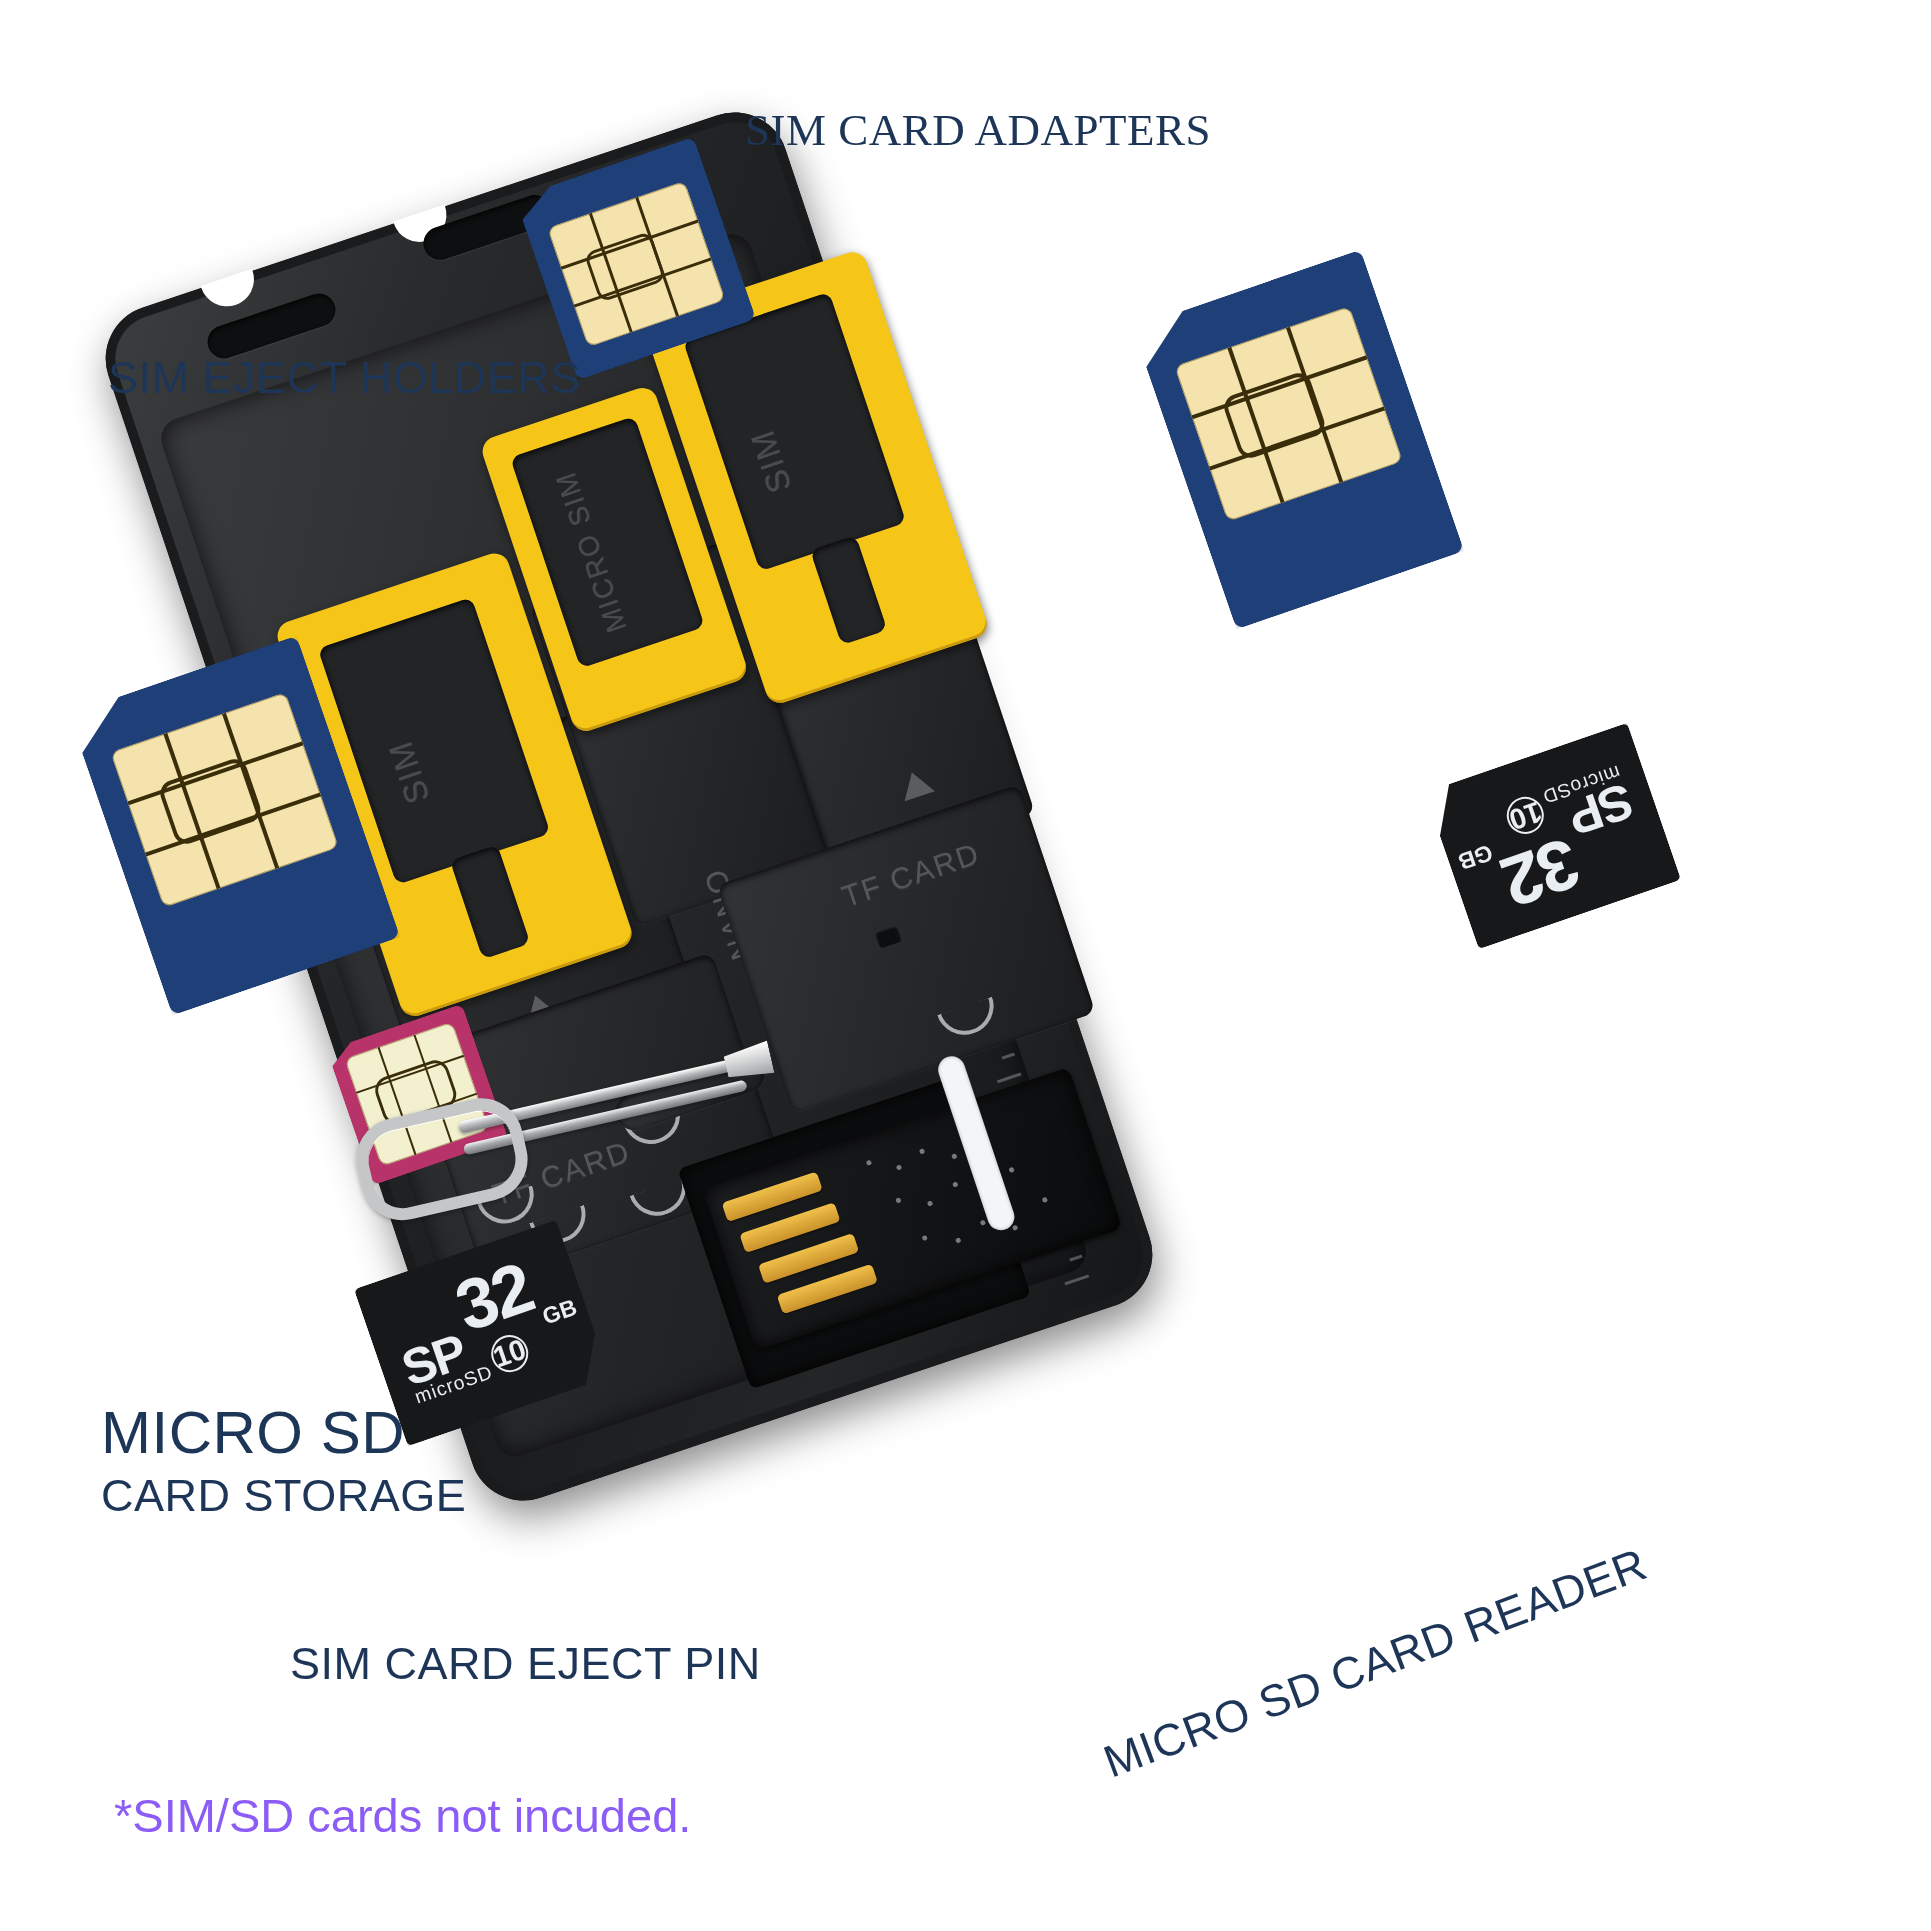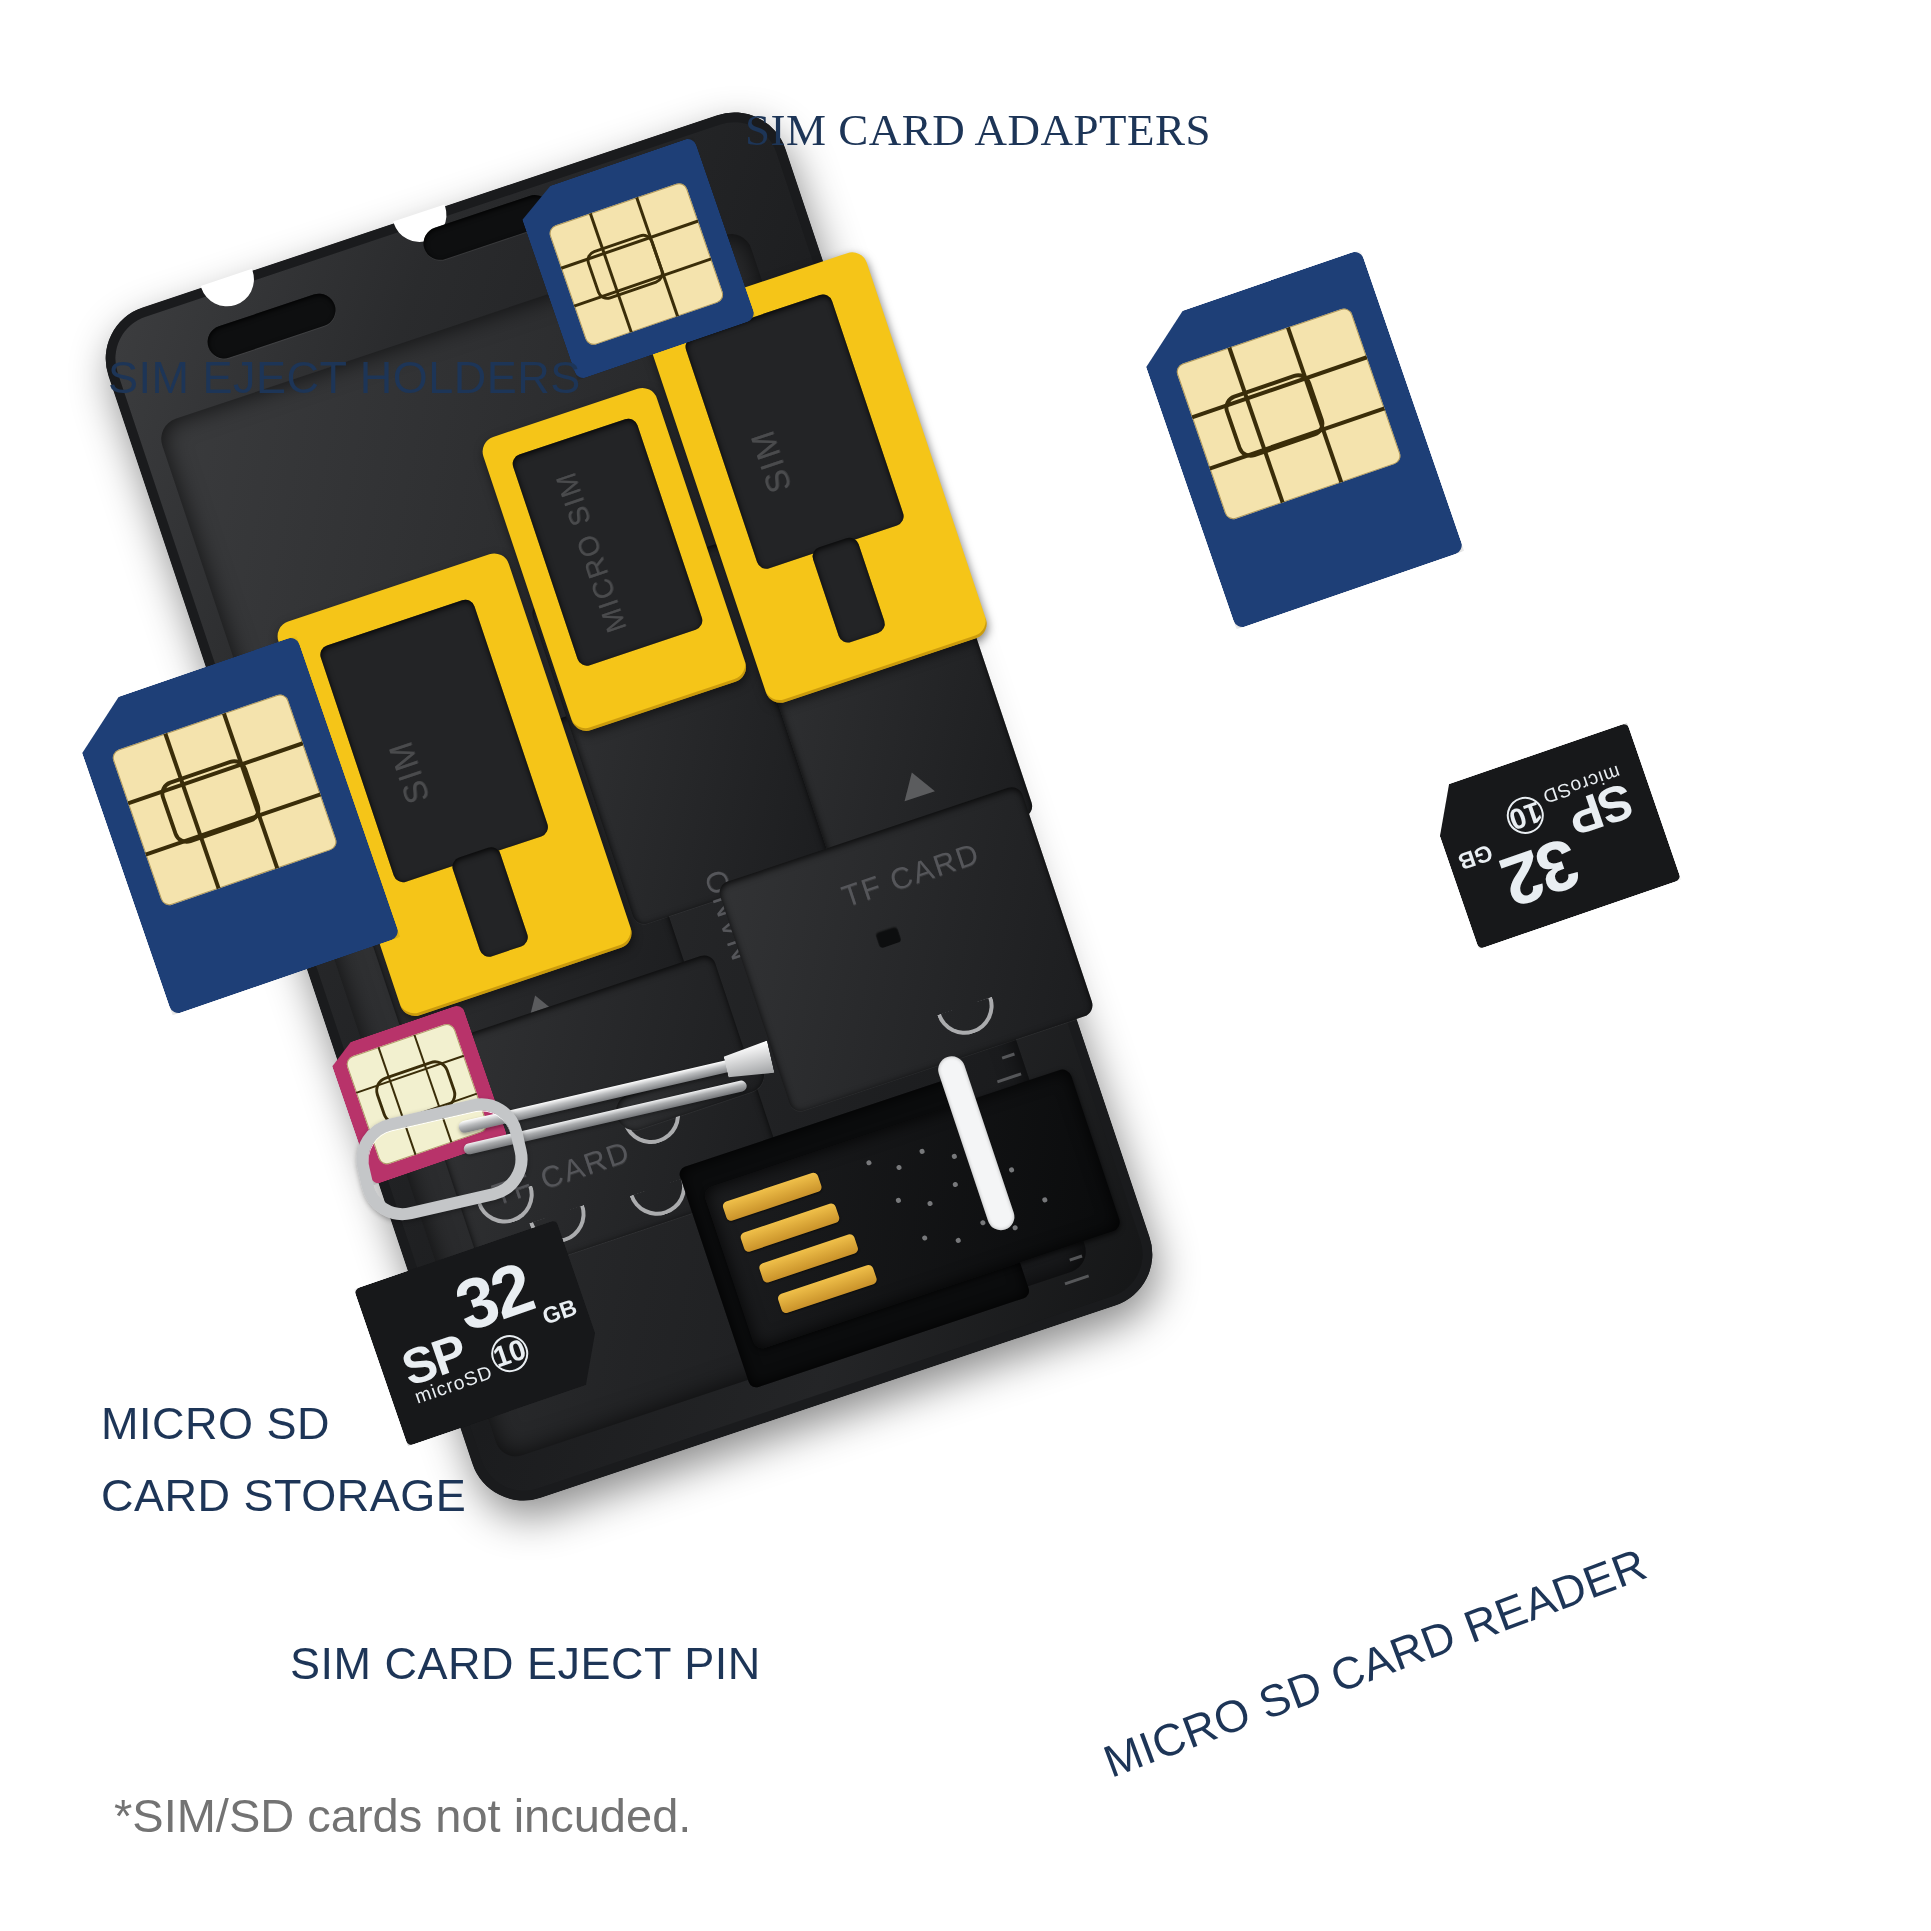--- a/index.html
+++ b/index.html
@@ -6,25 +6,25 @@
   body{width:1931px;height:1931px;position:relative;overflow:hidden;
        font-family:"Liberation Sans",sans-serif;background:#ffffff;}
   #stage{position:absolute;inset:0;width:1931px;height:1931px;background:#fff;}
 
   
   .label{position:absolute;color:#1d3557;font-family:"Liberation Sans",sans-serif;
          font-weight:400;letter-spacing:0.5px;white-space:nowrap;
          transform-origin:left center;}
   .lbl-adapters{left:745px;top:104px;font-size:45px;font-family:Liberation Serif, serif;}
   .lbl-holders{left:108px;top:352px;font-size:45px;}
-  .lbl-microsd-1{left:101px;top:1398px;font-size:45px;}
+  .lbl-microsd-1{left:101px;top:1398px;font-size:60px;}
   .lbl-microsd-2{left:101px;top:1470px;font-size:45px;}
   .lbl-ejectpin{left:290px;top:1638px;font-size:45px;}
   .lbl-reader{left:1106px;top:1738px;font-size:45px;transform:rotate(-20.5deg);}
-  .lbl-disclaim{position:absolute;left:114px;top:1788px;font-size:47px;color:#737373;
+  .lbl-disclaim{position:absolute;left:114px;top:1788px;font-size:47px;color:#8b5cf6;
                 font-family:"Liberation Sans",sans-serif;white-space:nowrap;}
 
   
   .simcard{position:absolute;border-radius:9.7px;box-shadow:0 2.9px 9.7px rgba(0,0,0,.22);}
   .simcard .chip{position:absolute;background:#f4e3ad;border-radius:8.7px;
                  box-shadow:inset 0 0 0 1px rgba(120,90,20,.55);overflow:hidden;}
   .simcard .chip i{position:absolute;background:#3a2d09;display:block;}
 
   .sim-top{left:541px;top:162px;width:189px;height:193px;background:#1e3f77;
            transform:rotate(-19deg);clip-path:polygon(0 0,100% 0,100% 100%,0 100%);}

